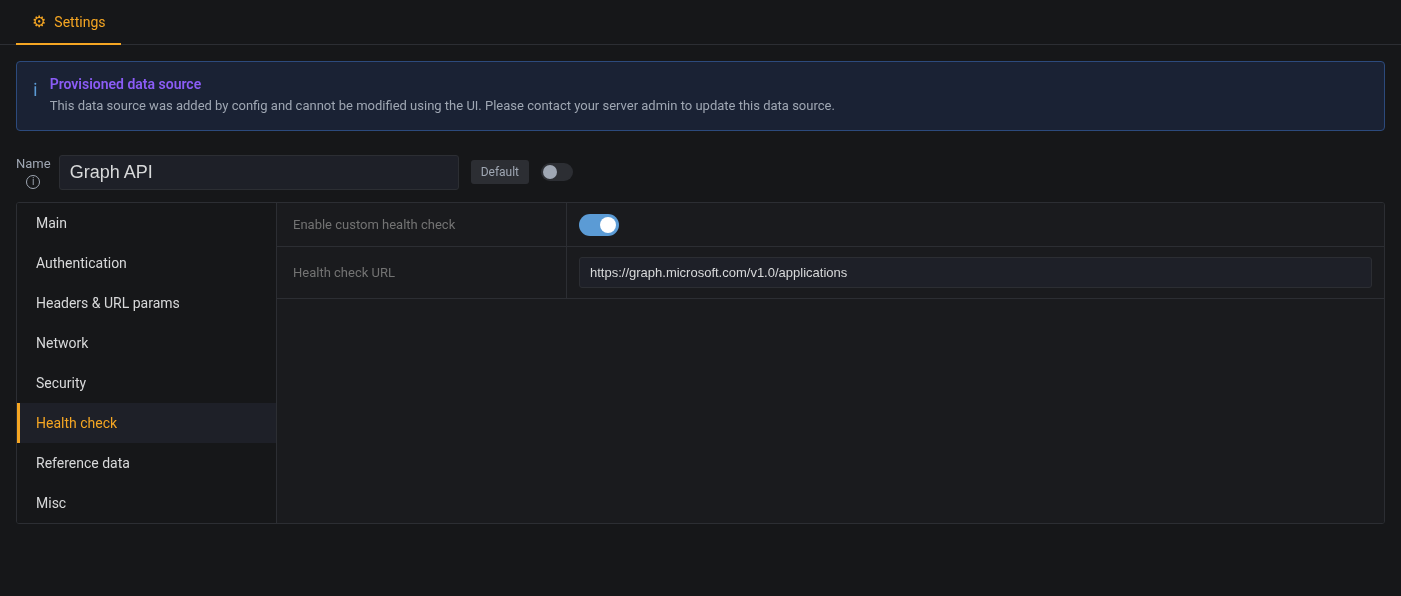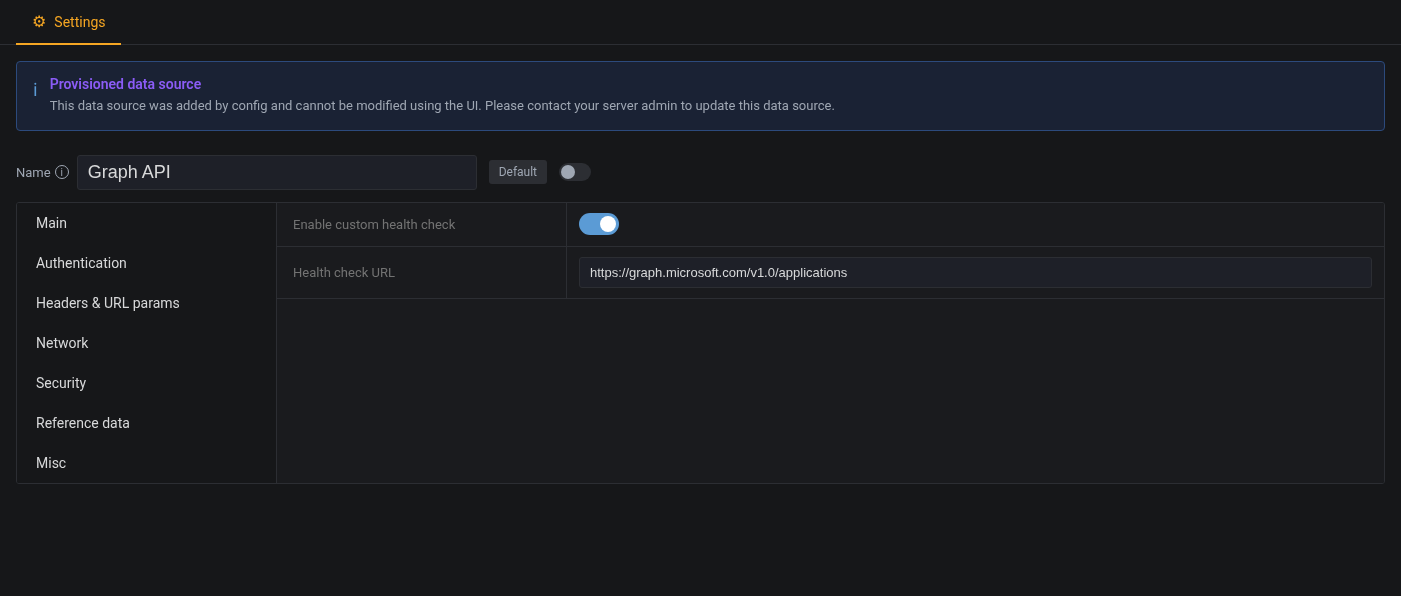--- a/index.html
+++ b/index.html
@@ -69,20 +69,21 @@
       align-items: center;
       gap: 8px;
       padding: 8px 16px 12px;
     }
     .name-label {
       color: #9fa7b3;
       font-size: 13px;
       display: flex;
       align-items: center;
       gap: 4px;
+      flex-direction: column;
     }
     .info-icon {
       width: 14px;
       height: 14px;
       border: 1px solid #9fa7b3;
       border-radius: 50%;
       display: inline-flex;
       align-items: center;
       justify-content: center;
       font-size: 10px;
@@ -172,21 +173,21 @@
       color: #737373;
       font-size: 13px;
       border-right: 1px solid #2c2e33;
       display: flex;
       align-items: center;
     }
     .settings-value {
       flex: 1;
       padding: 10px 12px;
       display: flex;
-      align-items: flex-start;
+      align-items: flex-end;
     }
 
     
     .toggle {
       width: 40px;
       height: 22px;
       background: #5b9bd5;
       border-radius: 11px;
       position: relative;
       cursor: pointer;
@@ -253,20 +254,23 @@
     </div>
     <div class="sidebar-item">
       <span>Headers &amp; URL params</span>
     </div>
     <div class="sidebar-item">
       <span>Network</span>
     </div>
     <div class="sidebar-item">
       <span>Security</span>
     </div>
+    <div class="sidebar-item active">
+      <span>Health check</span>
+    </div>
     <div class="sidebar-item">
       <span>Reference data</span>
     </div>
     <div class="sidebar-item">
       <span>Misc</span>
     </div>
   </nav>
 
   <div class="main-panel">
 

